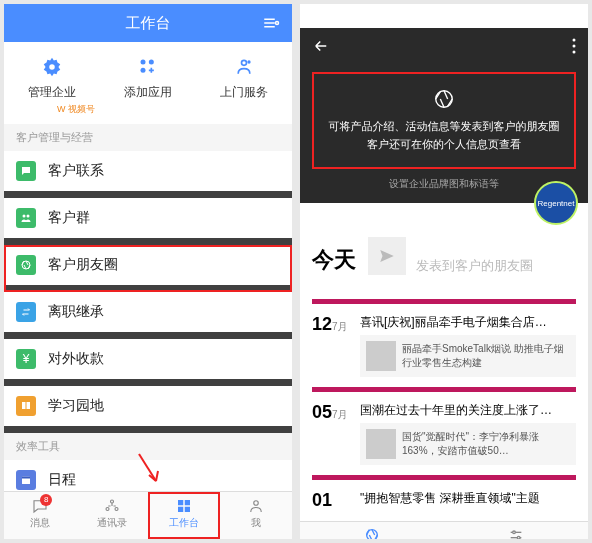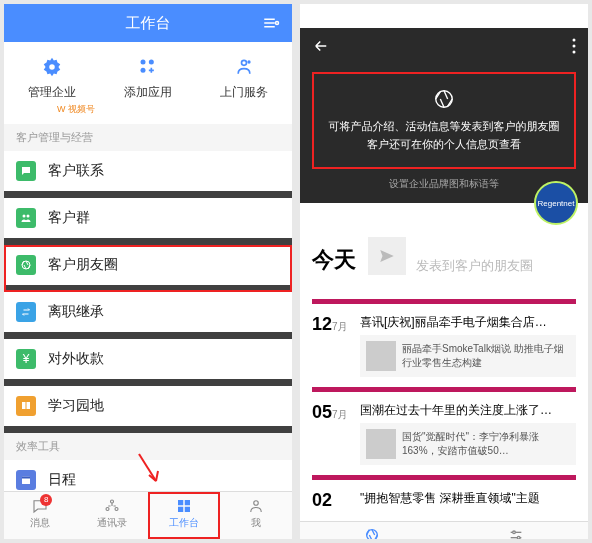--- a/index.html
+++ b/index.html
@@ -428,21 +428,21 @@
         <div class="ftitle">国潮在过去十年里的关注度上涨了…</div>
         <div class="farticle">
           <div class="fthumb"></div>
           <div>国货"觉醒时代"：李宁净利暴涨163%，安踏市值破50…</div>
         </div>
       </div>
     </div>
 
     <div class="feeditem">
       <div class="fdate">
-        <span class="fd">02</span><span class="fm"></span>
+        <span class="fd">01</span><span class="fm"></span>
       </div>
       <div class="fbody">
         <div class="ftitle">"拥抱智慧零售 深耕垂直领域"主题</div>
       </div>
     </div>
   </div>
 
   <div class="right-bottom">
     <div class="rbnav active">
       <div style="height:18px;display:flex;justify-content:center">

